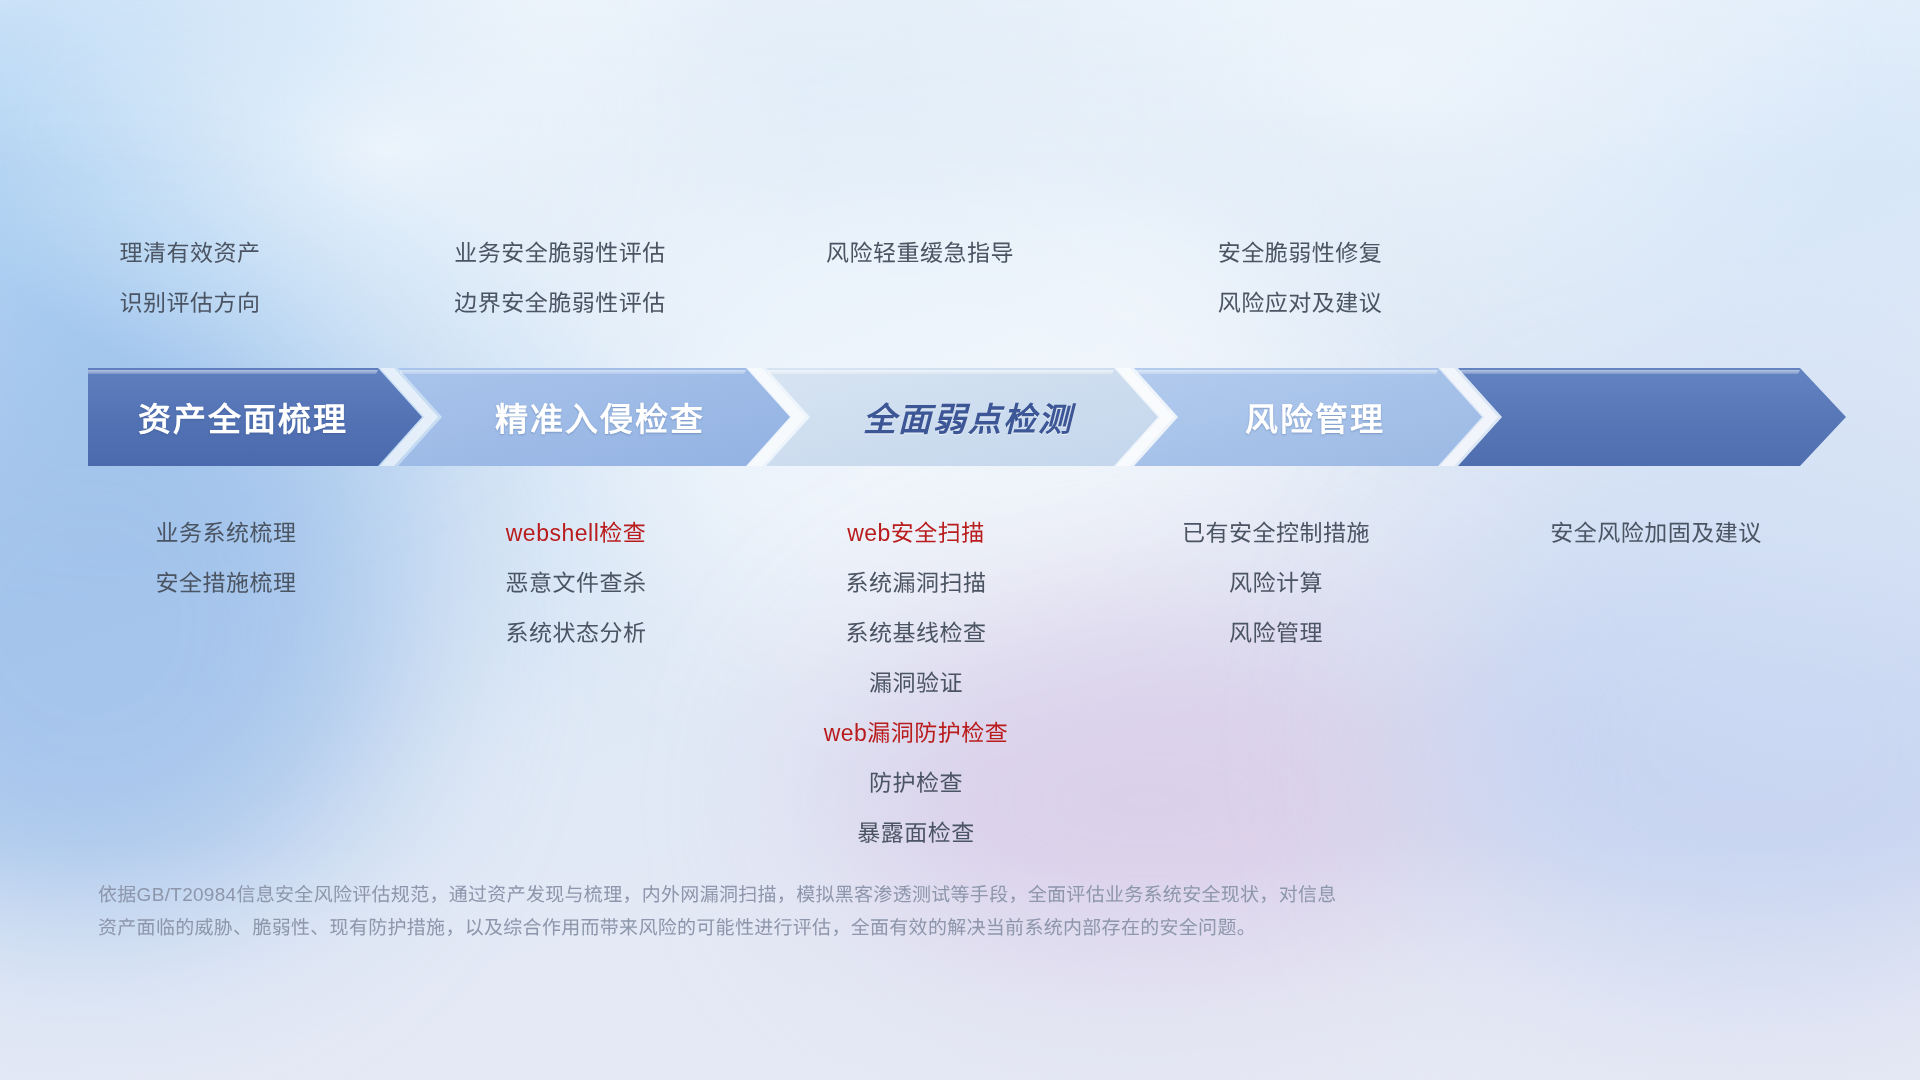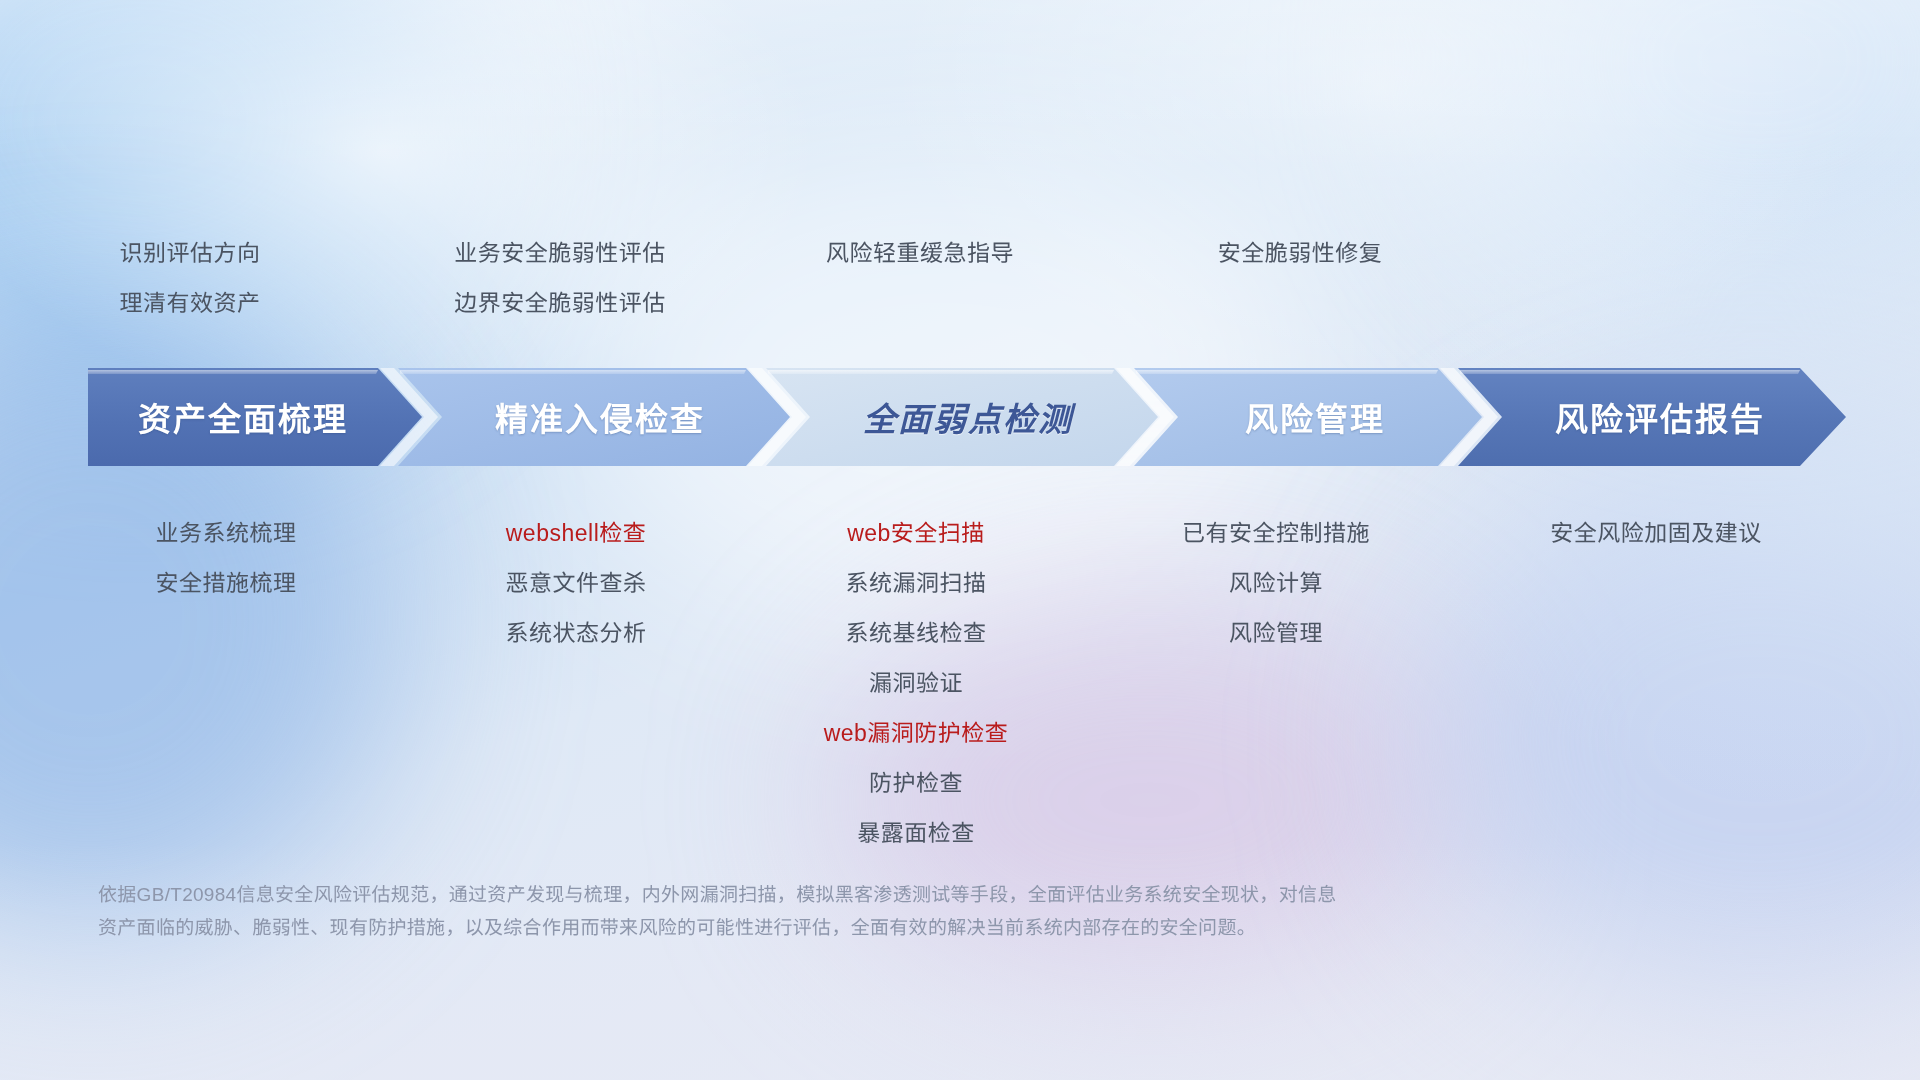--- a/index.html
+++ b/index.html
@@ -81,32 +81,33 @@
   <div class="blob" style="left:560px;top:120px;width:760px;height:520px;background:rgba(255,255,255,.60);"></div>
   <div class="blob" style="left:830px;top:600px;width:640px;height:400px;background:rgba(208,182,222,.48);"></div>
   <div class="blob" style="left:1420px;top:460px;width:680px;height:560px;background:rgba(176,196,238,.55);"></div>
   <div class="blob" style="left:1450px;top:-200px;width:620px;height:520px;background:rgba(214,230,248,.85);"></div>
   <div class="bg-sheen"></div>
   <div class="bg-vignette"></div>
 </div>
 
 <div id="top-row">
   <div class="col" style="width:380px;margin-left:0px;">
+    <div class="col-line">理清有效资产</div>
     <div class="col-line">识别评估方向</div>
-    <div class="col-line">理清有效资产</div>
   </div>
   <div class="col" style="width:360px;">
     <div class="col-line">业务安全脆弱性评估</div>
     <div class="col-line">边界安全脆弱性评估</div>
   </div>
   <div class="col" style="width:360px;">
     <div class="col-line">风险轻重缓急指导</div>
   </div>
   <div class="col" style="width:400px;">
     <div class="col-line">安全脆弱性修复</div>
+    <div class="col-line">风险应对及建议</div>
   </div>
 </div>
 
 <div id="chevron-band">
   <svg width="1920" height="98" viewBox="0 0 1920 98" xmlns="http://www.w3.org/2000/svg">
     <defs>
       <linearGradient id="g1" x1="0" y1="0" x2="0" y2="1">
         <stop offset="0%" stop-color="#5f7fbe"></stop>
         <stop offset="55%" stop-color="#5272b4"></stop>
         <stop offset="100%" stop-color="#4b6aad"></stop>
@@ -153,21 +154,20 @@
     <path d="M 380,0 L 424,49 L 380,98 L 394,98 L 438,49 L 394,0 Z" fill="#ffffff" opacity=".55"></path>
     <path d="M 748,0 L 792,49 L 748,98 L 762,98 L 806,49 L 762,0 Z" fill="#ffffff" opacity=".55"></path>
     <path d="M 1116,0 L 1160,49 L 1116,98 L 1130,98 L 1174,49 L 1130,0 Z" fill="#ffffff" opacity=".6"></path>
     <path d="M 1440,0 L 1484,49 L 1440,98 L 1454,98 L 1498,49 L 1454,0 Z" fill="#ffffff" opacity=".6"></path>
   </svg>
 
   <div class="chev-label light" style="left:88px;width:310px;">资产全面梳理</div>
   <div class="chev-label light" style="left:440px;width:320px;">精准入侵检查</div>
   <div class="chev-label dark" style="left:808px;width:320px;">全面弱点检测</div>
   <div class="chev-label light" style="left:1176px;width:278px;">风险管理</div>
-  <div class="chev-label light" style="left:1500px;width:320px;">风险评估报告</div>
 </div>
 
 <div id="bottom-row">
   <div class="col" style="width:380px;margin-left:0px;">
     <div class="col-line">业务系统梳理</div>
     <div class="col-line">安全措施梳理</div>
   </div>
   <div class="col" style="width:320px;">
     <div class="col-line em">webshell检查</div>
     <div class="col-line">恶意文件查杀</div>

